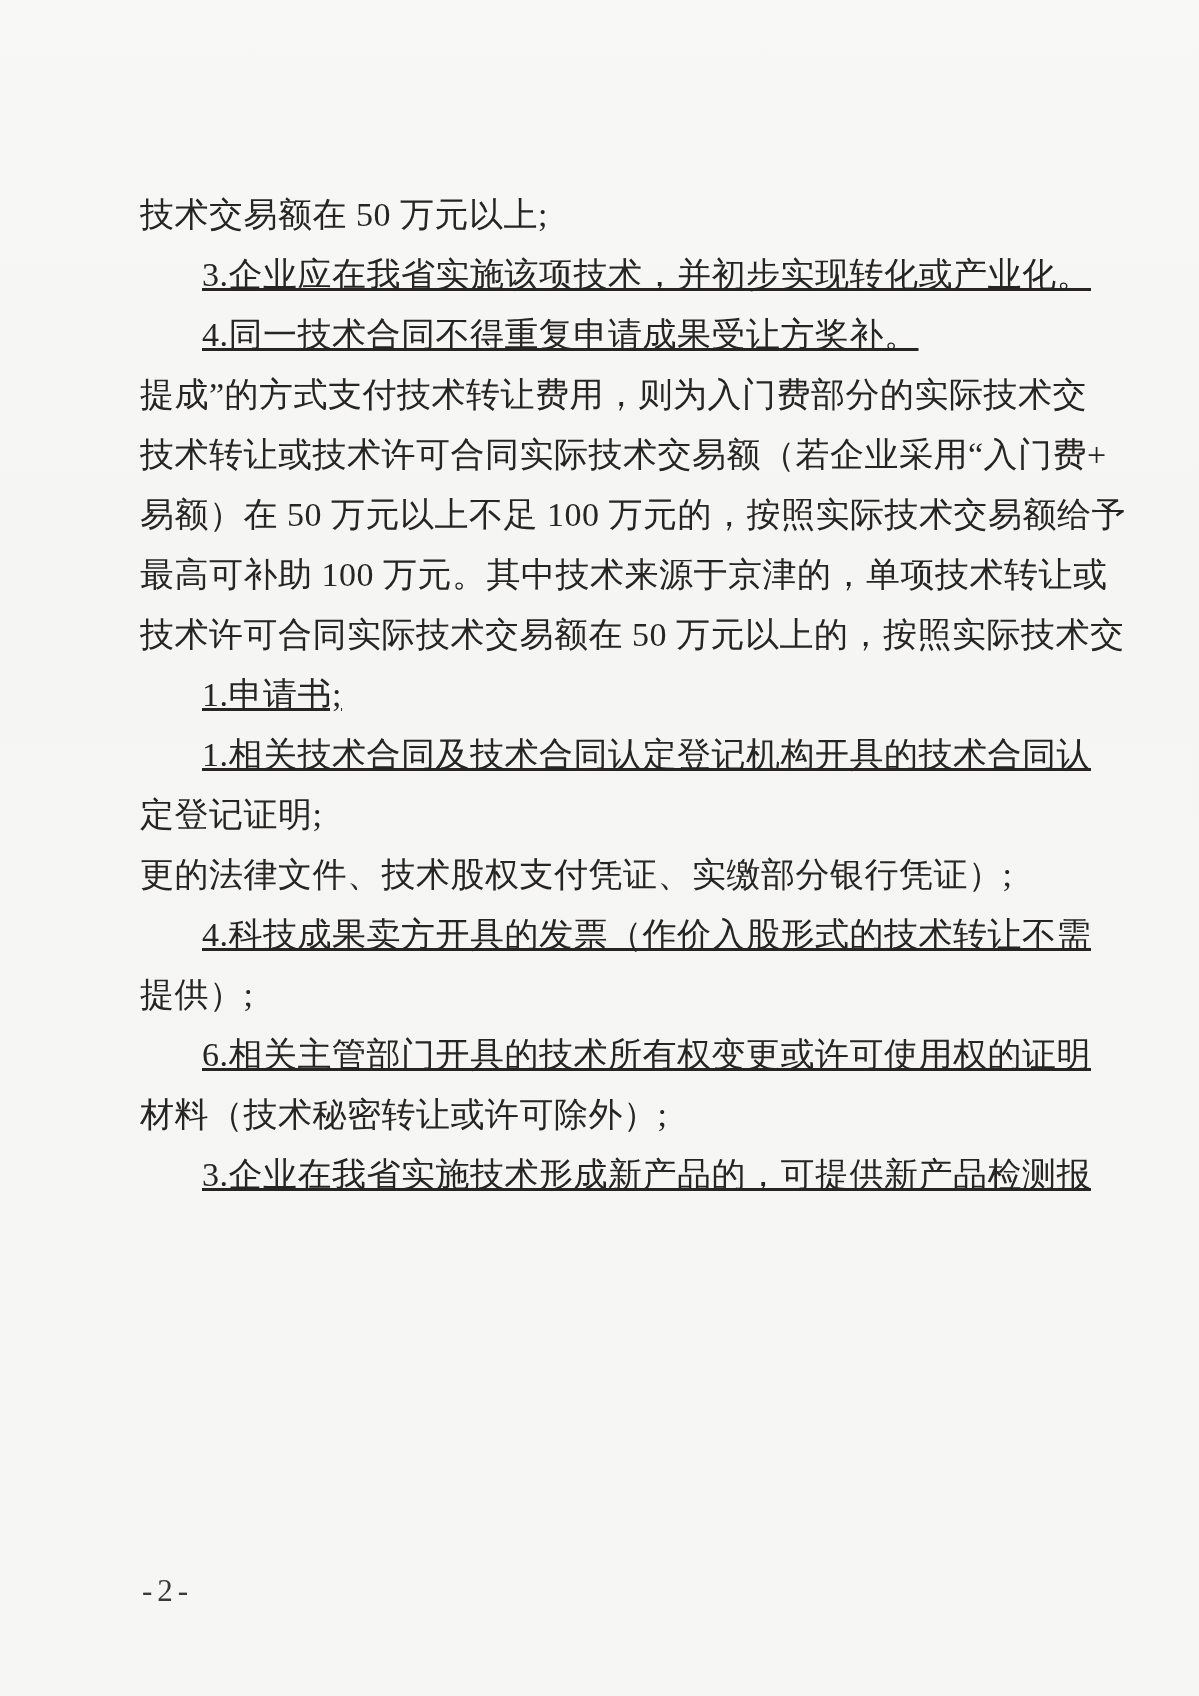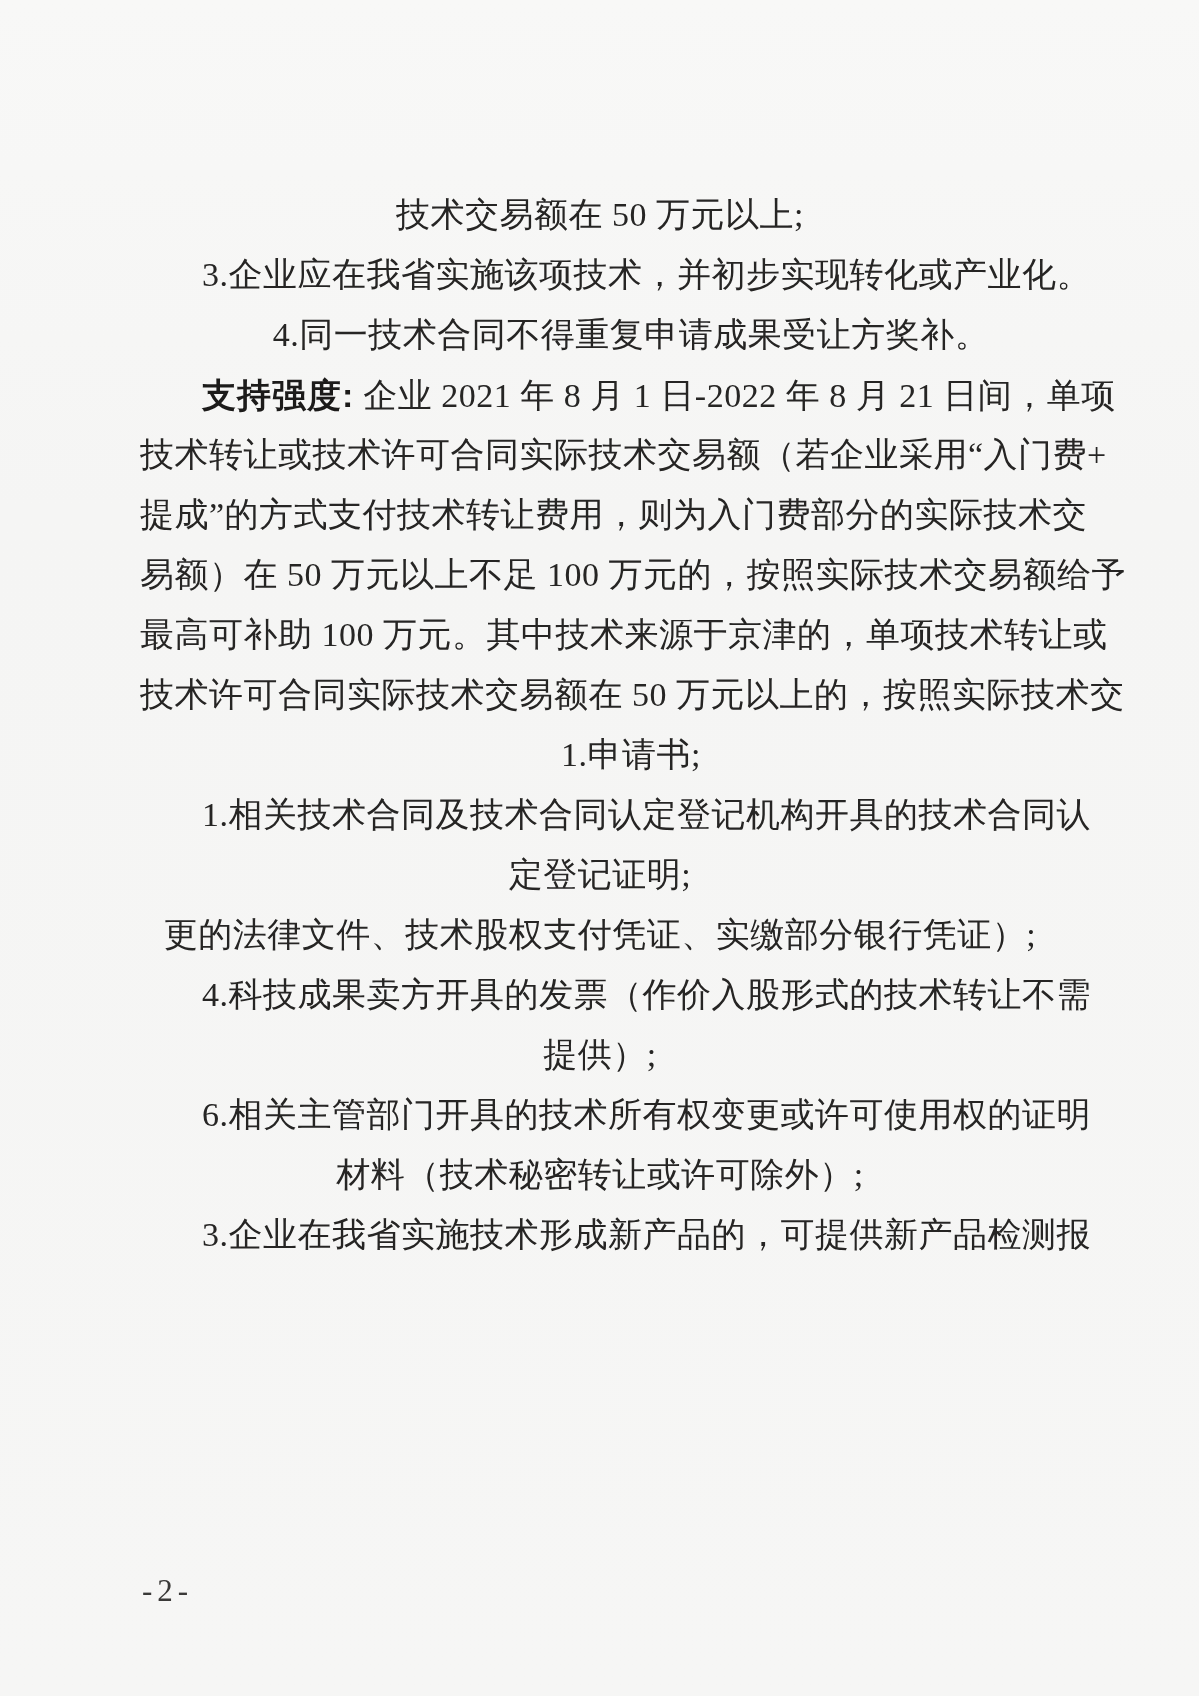--- a/index.html
+++ b/index.html
@@ -23,24 +23,24 @@
     top: 185px;
     width: 920px;
   }
   .line {
     height: 60px;
     line-height: 60px;
     font-size: 34px;
     letter-spacing: 0.5px;
     white-space: nowrap;
     color: #262524;
-    text-align: center;
   }
   .line.indent {
     padding-left: 62px;
+    text-decoration: underline;
   }
   .line .lead {
     font-weight: 700;
     font-family: "Liberation Sans", "DejaVu Sans", sans-serif;
     letter-spacing: 1px;
     color: #1c1b1a;
   }
   .footer {
     position: absolute;
     left: 142px;
@@ -52,23 +52,22 @@
   }
 </style>
 </head>
 <body>
 
 <div class="page">
   <div class="doc" id="doc-body">
       <div class="line"><span>技术交易额在 50 万元以上;</span></div>
       <div class="line indent"><span>3.企业应在我省实施该项技术，并初步实现转化或产业化。</span></div>
       <div class="line indent"><span>4.同一技术合同不得重复申请成果受让方奖补。</span></div>
-      <div class="line indent"><span class="lead">支持强度:</span><span> 企业 2021 年 8 月 1 日-2022 年 8 月 21 日间，单项</span></div>
+      <div class="line"><span>提成”的方式支付技术转让费用，则为入门费部分的实际技术交</span></div>
       <div class="line"><span>技术转让或技术许可合同实际技术交易额（若企业采用“入门费+</span></div>
-      <div class="line"><span>提成”的方式支付技术转让费用，则为入门费部分的实际技术交</span></div>
       <div class="line"><span>易额）在 50 万元以上不足 100 万元的，按照实际技术交易额给予</span></div>
       <div class="line"><span>最高可补助 100 万元。其中技术来源于京津的，单项技术转让或</span></div>
       <div class="line"><span>技术许可合同实际技术交易额在 50 万元以上的，按照实际技术交</span></div>
       <div class="line indent"><span>1.申请书;</span></div>
       <div class="line indent"><span>1.相关技术合同及技术合同认定登记机构开具的技术合同认</span></div>
       <div class="line"><span>定登记证明;</span></div>
       <div class="line"><span>更的法律文件、技术股权支付凭证、实缴部分银行凭证）;</span></div>
       <div class="line indent"><span>4.科技成果卖方开具的发票（作价入股形式的技术转让不需</span></div>
       <div class="line"><span>提供）;</span></div>
       <div class="line indent"><span>6.相关主管部门开具的技术所有权变更或许可使用权的证明</span></div>

